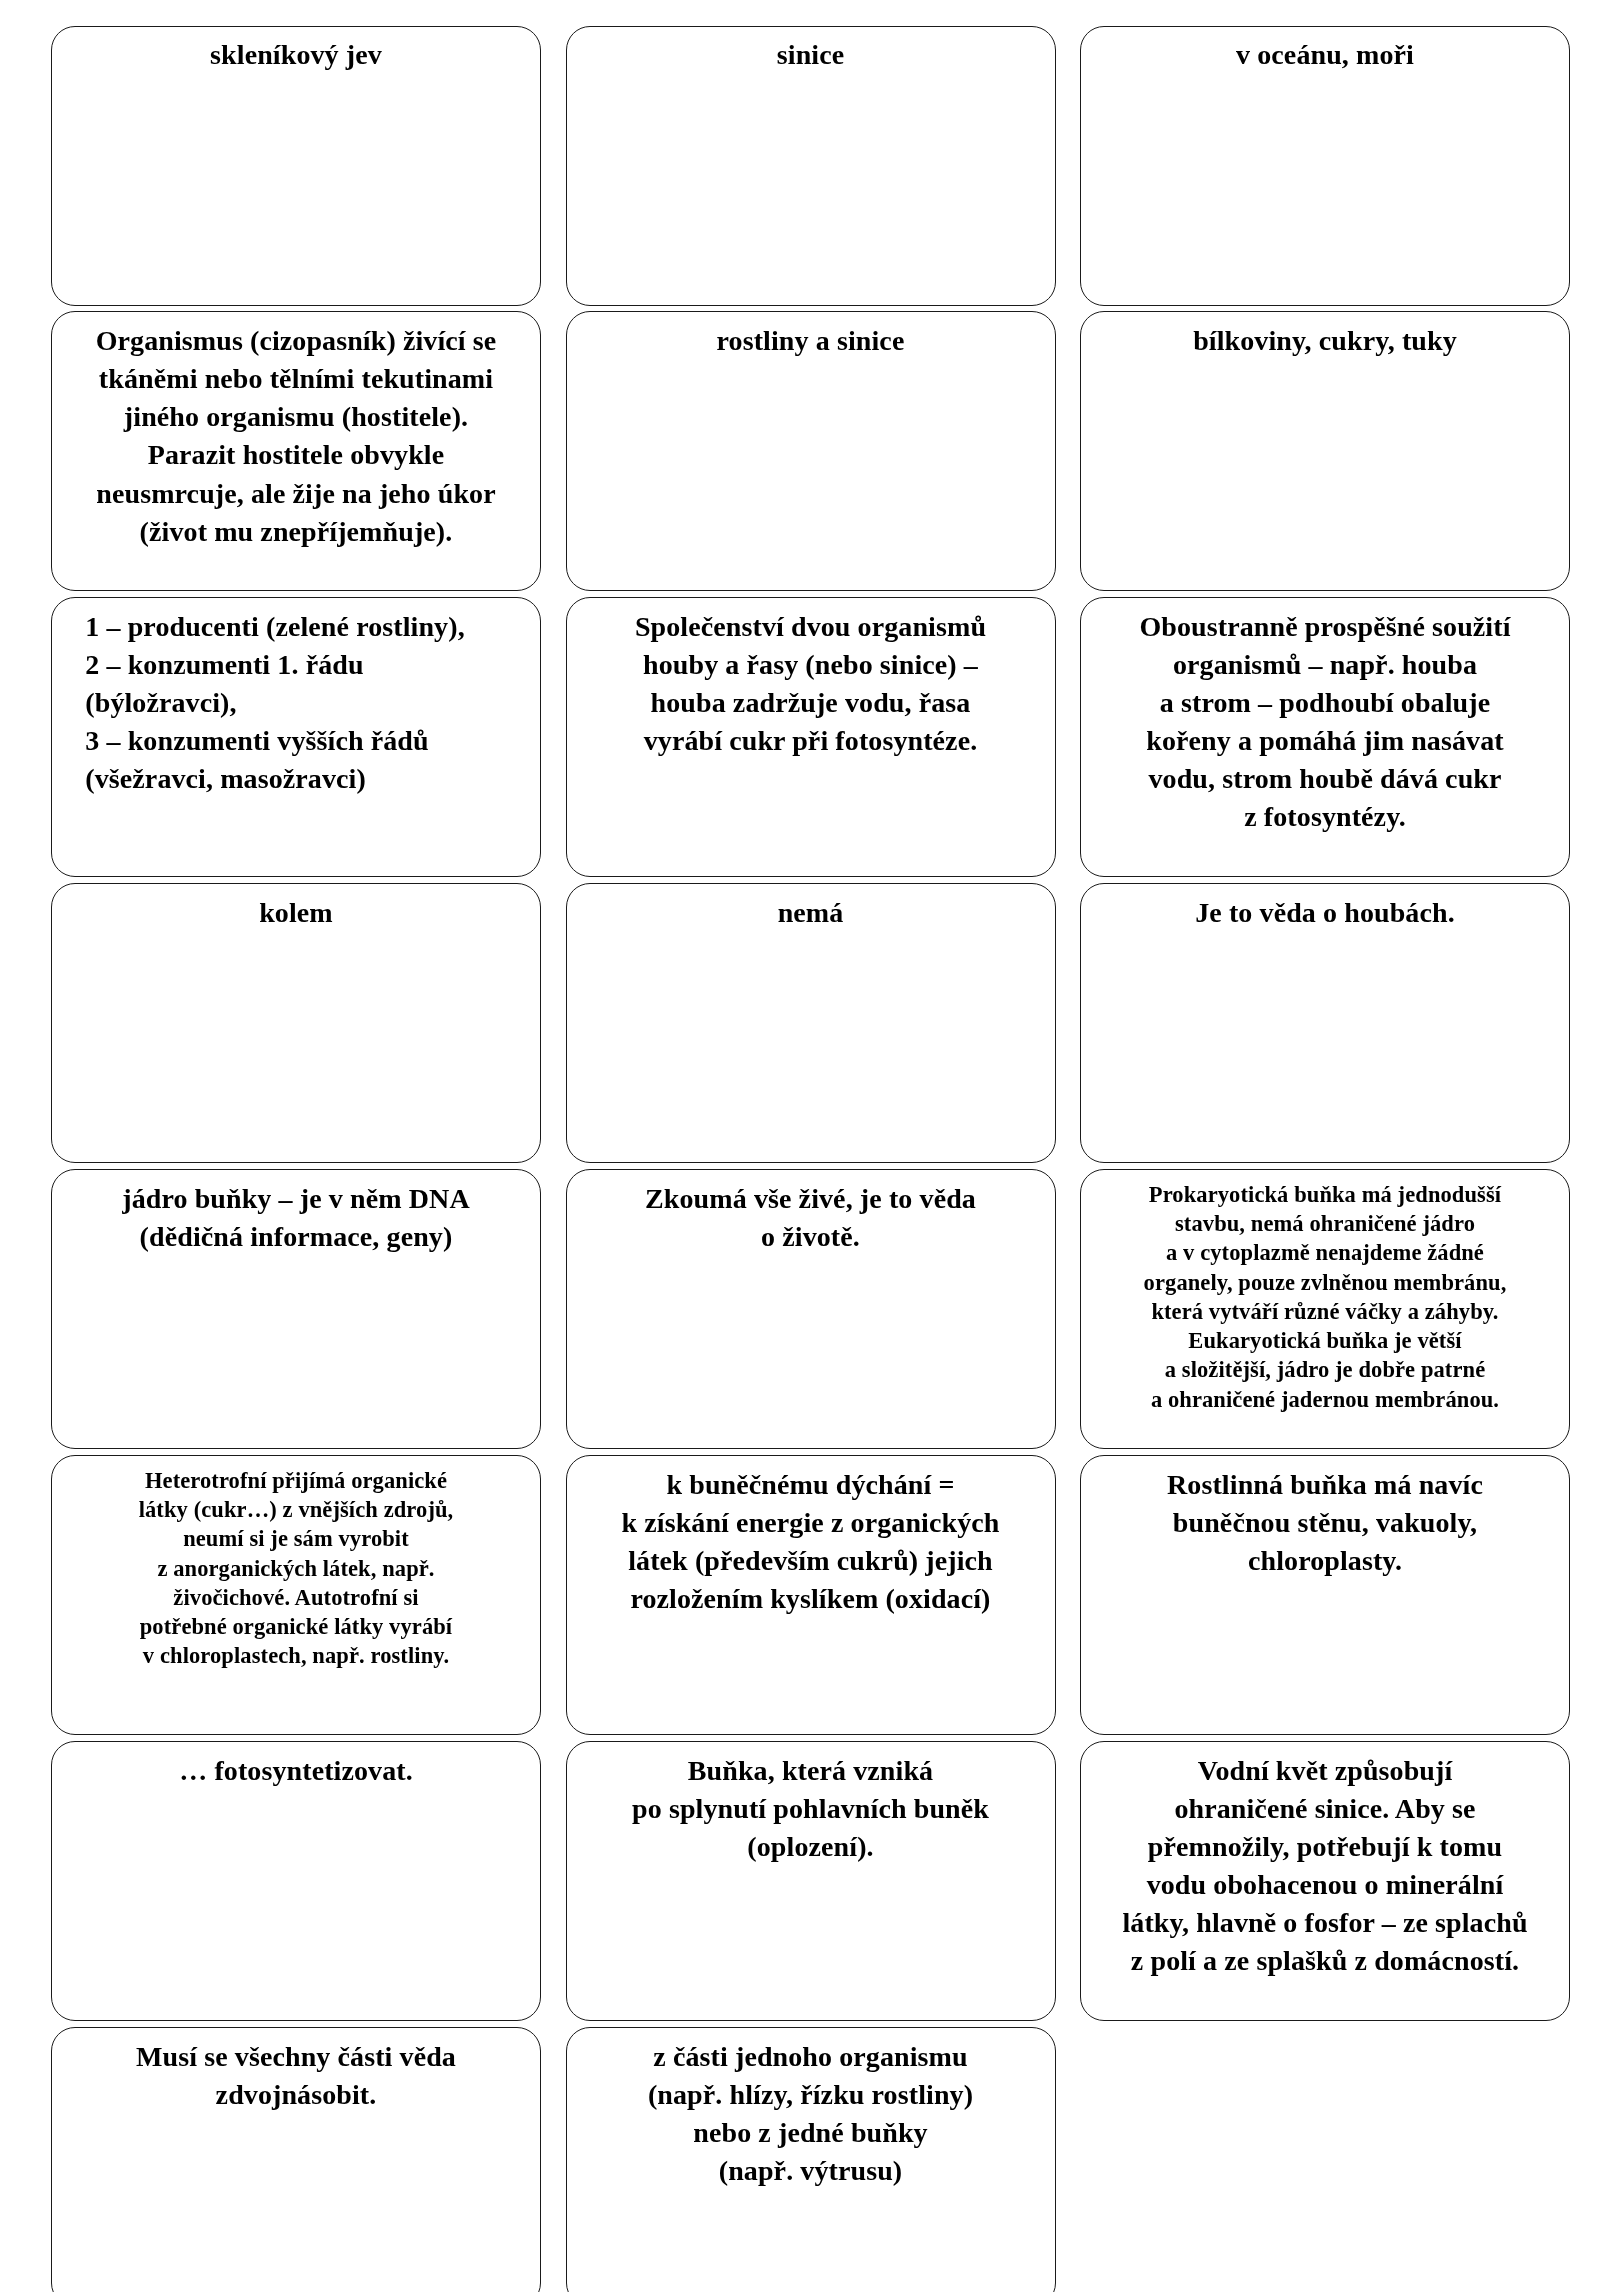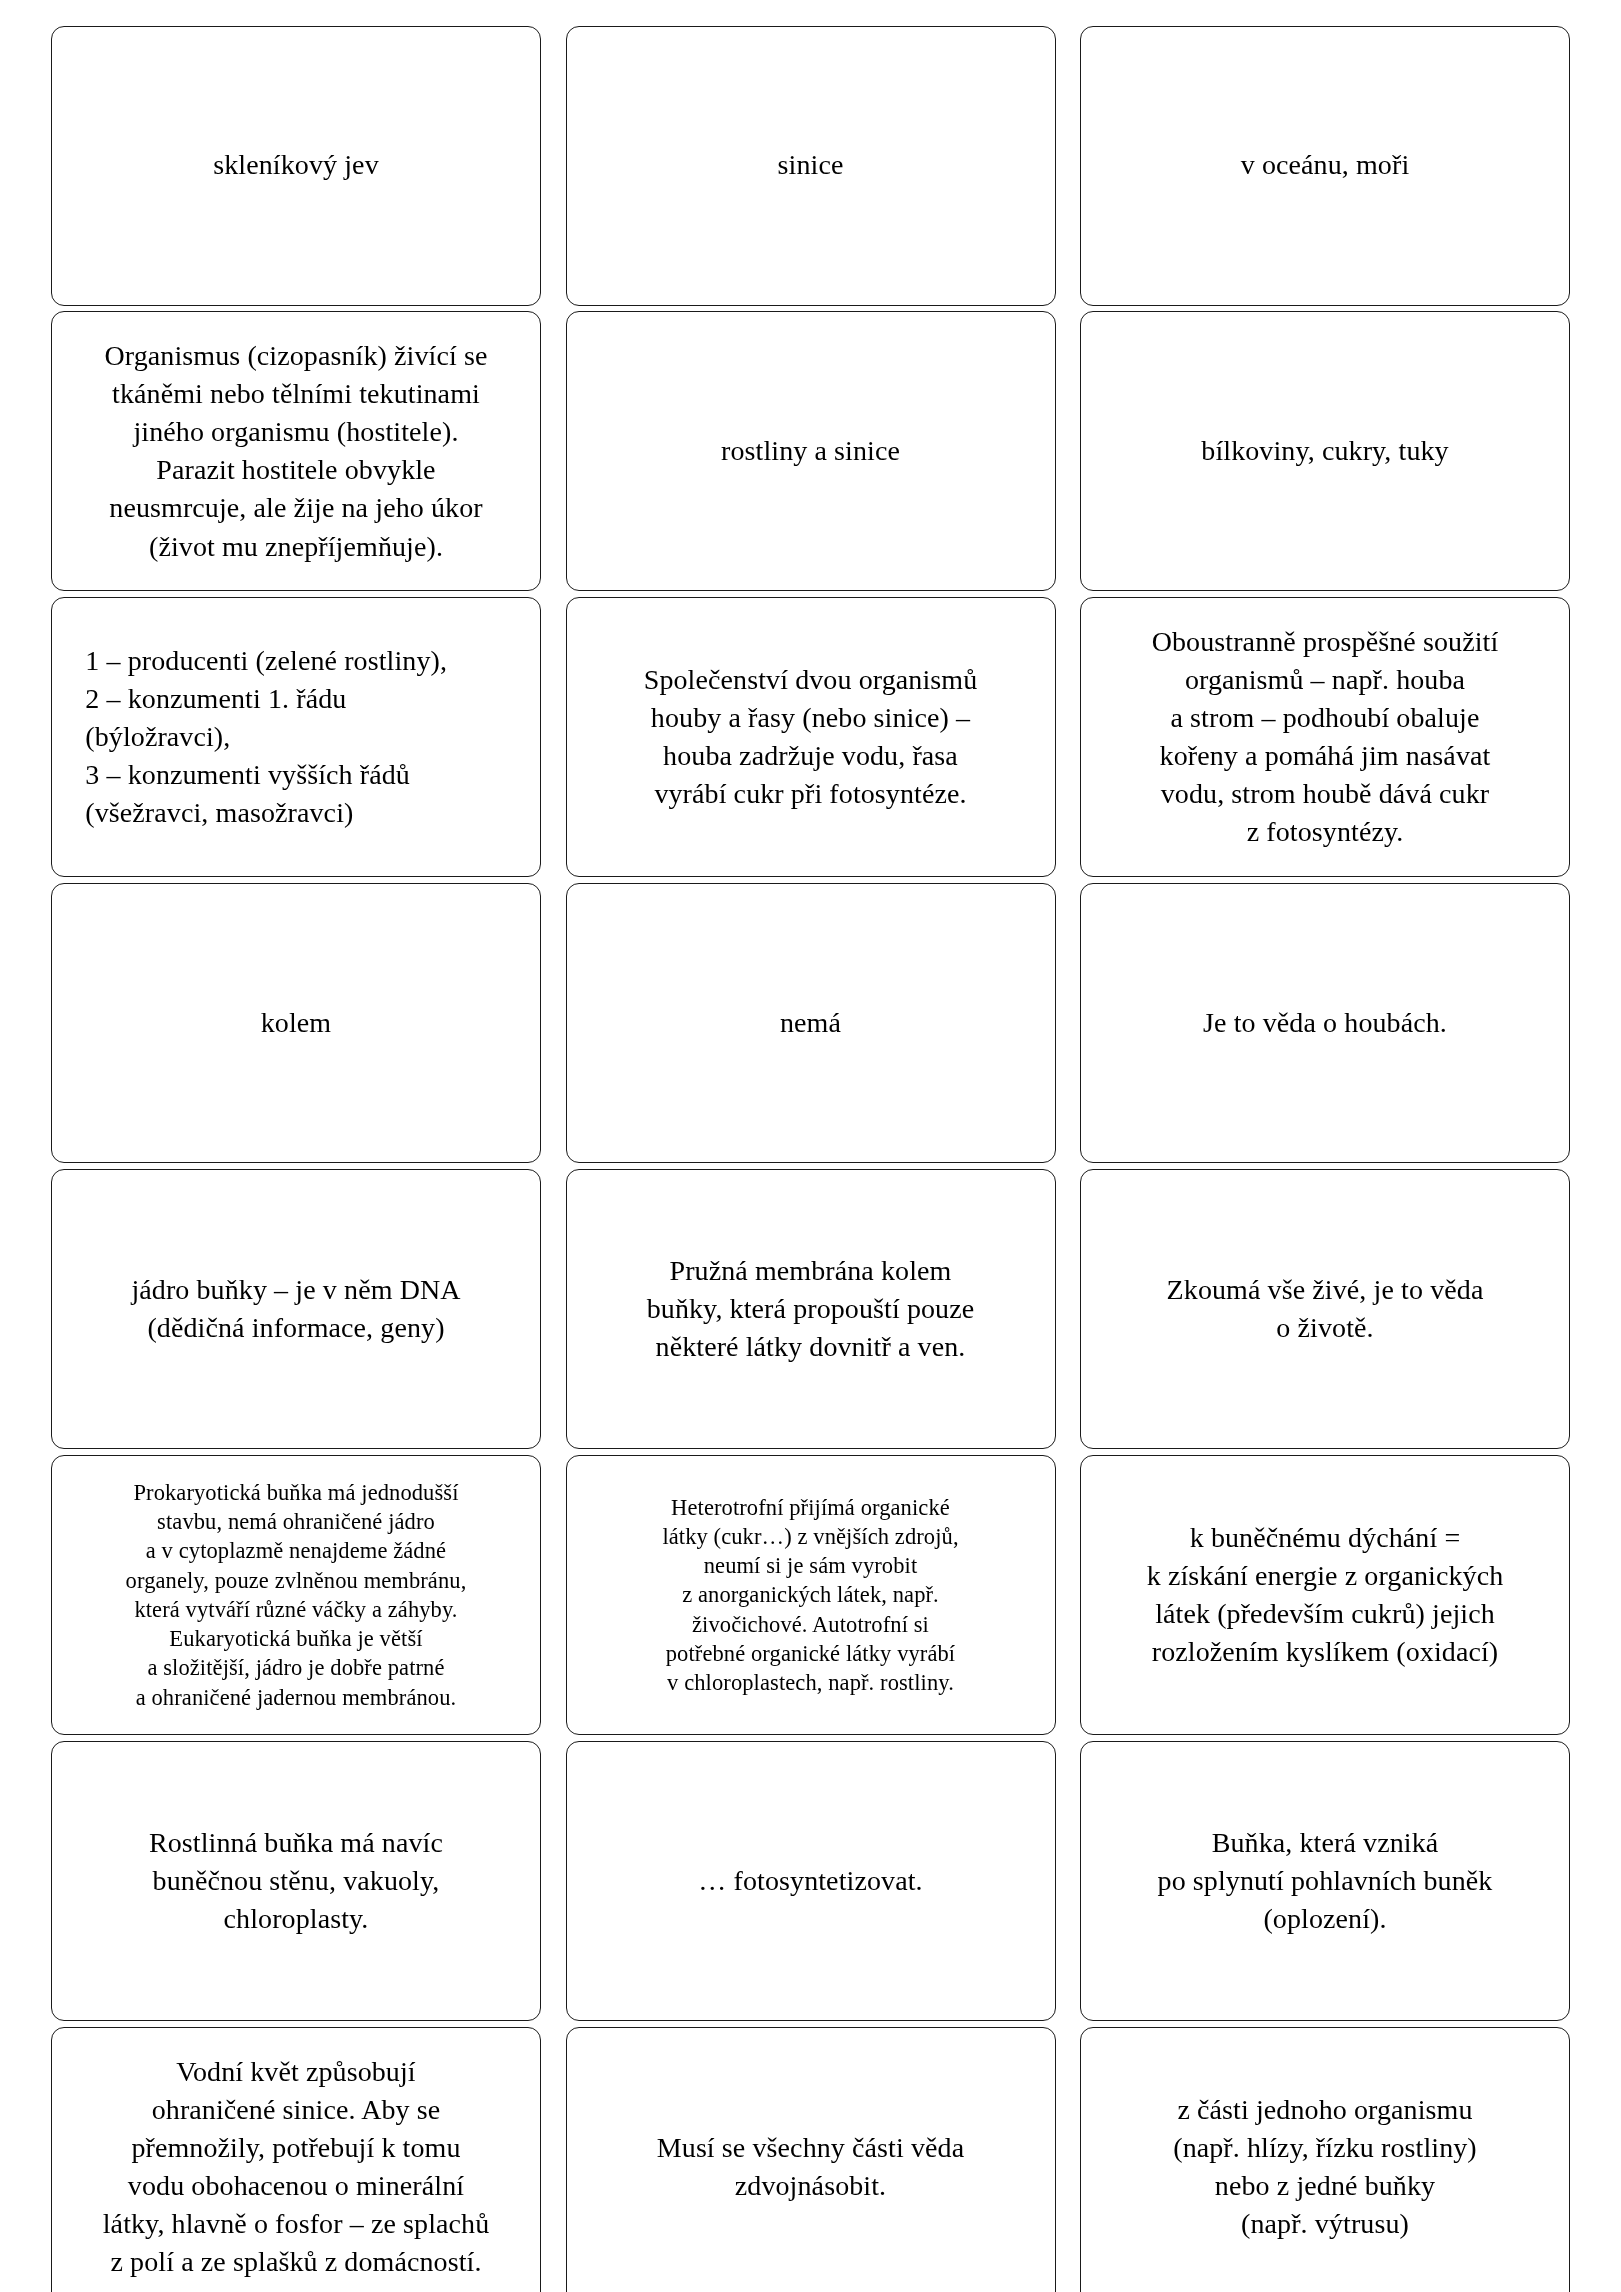--- a/index.html
+++ b/index.html
@@ -24,28 +24,28 @@
   .card-grid {
     display: grid;
     grid-template-columns: repeat(3, 1fr);
     grid-auto-rows: 280px;
     column-gap: 24.5px;
     row-gap: 5.9px;
     width: 100%;
   }
   .card {
     border: 1.4px solid #1a1a1a;
-    border-radius: 13px;
+    border-radius: 24px;
     background: #ffffff;
     box-sizing: border-box;
     display: flex;
-    align-items: center;
     justify-content: center;
     padding: 9.8px 17.6px;
     overflow: hidden;
+    font-weight: bold;
   }
   .card-text {
     text-align: center;
     font-size: 28px;
     line-height: 1.36;
     white-space: pre-line;
     letter-spacing: 0.1px;
   }
   .card-text.small {
     font-size: 22.5px;
@@ -113,25 +113,20 @@
         <div class="card-text">nemá</div>
       </div>
       <div class="card">
         <div class="card-text">Je to věda o houbách.</div>
       </div>
       <div class="card">
         <div class="card-text">jádro buňky – je v něm DNA
 (dědičná informace, geny)</div>
       </div>
       <div class="card">
-        <div class="card-text">Pružná membrána kolem
-buňky, která propouští pouze
-některé látky dovnitř a ven.</div>
-      </div>
-      <div class="card">
         <div class="card-text">Zkoumá vše živé, je to věda
 o životě.</div>
       </div>
       <div class="card">
         <div class="card-text small">Prokaryotická buňka má jednodušší
 stavbu, nemá ohraničené jádro
 a v cytoplazmě nenajdeme žádné
 organely, pouze zvlněnou membránu,
 která vytváří různé váčky a záhyby.
 Eukaryotická buňka je větší

